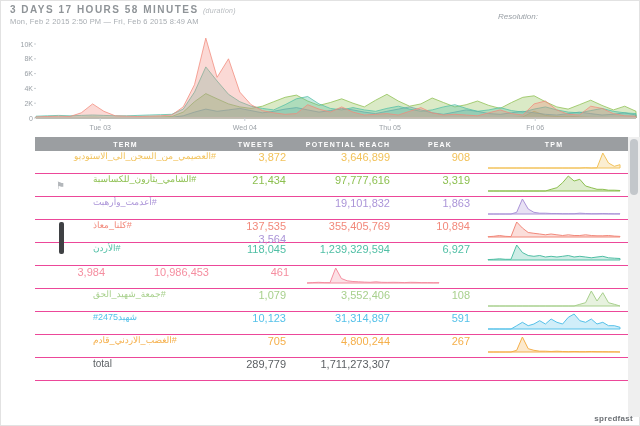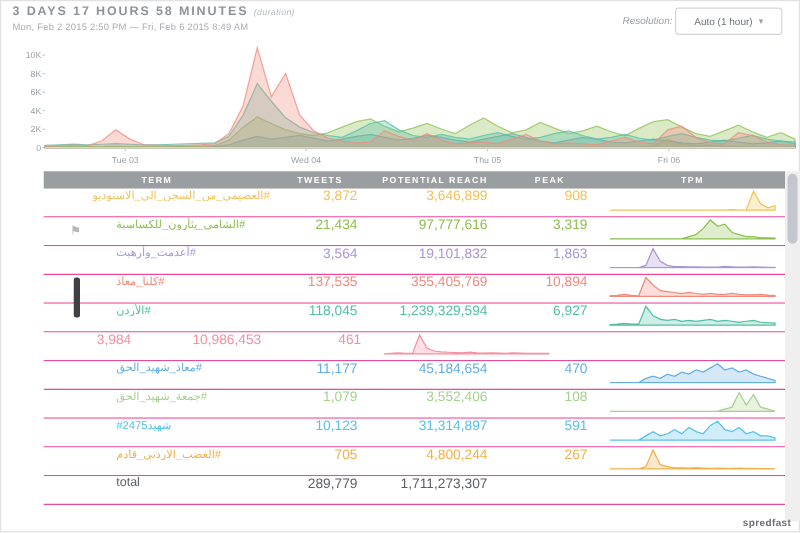--- a/index.html
+++ b/index.html
@@ -35,24 +35,20 @@
 <body>
 
 <div class="page">
 
   <div class="duration">
     <span>3 DAYS  17 HOURS  58 MINUTES</span>
     <span class="suffix">(duration)</span>
   </div>
   <div class="daterange">Mon, Feb 2 2015 2:50 PM — Fri, Feb 6 2015 8:49 AM</div>
   <div class="res-label">Resolution:</div>
-  <div class="res-select">
-    <span>Auto (1 hour)</span>
-    <span class="chev">▾</span>
-  </div>
 
   <div class="chart-wrap">
     <svg id="main-chart" width="640" height="106">
         <text x="33" y="90.5" text-anchor="end" font-size="7" fill="#9aa0a6">0</text>
         <line x1="34" y1="88" x2="36" y2="88" stroke="#c9ced2" stroke-width="1"></line>
         <text x="33" y="75.7" text-anchor="end" font-size="7" fill="#9aa0a6">2K</text>
         <line x1="34" y1="73.2" x2="36" y2="73.2" stroke="#c9ced2" stroke-width="1"></line>
         <text x="33" y="60.9" text-anchor="end" font-size="7" fill="#9aa0a6">4K</text>
         <line x1="34" y1="58.4" x2="36" y2="58.4" stroke="#c9ced2" stroke-width="1"></line>
         <text x="33" y="46.1" text-anchor="end" font-size="7" fill="#9aa0a6">6K</text>
@@ -104,21 +100,21 @@
           <div class="cell-num c-reach" style="color: rgb(140, 191, 79);">97,777,616</div>
           <div class="cell-num c-peak" style="color: rgb(140, 191, 79);">3,319</div>
           <div class="c-tpm">
             <svg width="134" height="18">
               <polygon points="1,17 1.0,17.0 6.7,17.0 12.5,17.0 18.2,17.0 24.0,17.0 29.7,17.0 35.4,17.0 41.2,17.0 46.9,17.0 52.7,17.0 58.4,17.0 64.1,15.3 69.9,13.7 75.6,8.7 81.3,2.0 87.1,7.0 92.8,5.3 98.6,12.0 104.3,13.7 110.0,15.3 115.8,15.3 121.5,16.2 127.3,16.2 133.0,16.5 133,17" fill="#8cbf4f" fill-opacity="0.28" stroke="#8cbf4f" stroke-width="1"></polygon>
             </svg>
           </div>
         </div>
         <div class="row">
           <div class="cell-term" dir="rtl" style="color: rgb(171, 148, 216);">#أعدمت_وأرهبت</div>
-          <div class="cell-num c-tweets" style="color: rgb(171, 148, 216);">3,564</div>
+          <div class="cell-num c-tweets" style="color: rgb(171, 148, 216); margin-top: 36px;">3,564</div>
           <div class="cell-num c-reach" style="color: rgb(171, 148, 216);">19,101,832</div>
           <div class="cell-num c-peak" style="color: rgb(171, 148, 216);">1,863</div>
           <div class="c-tpm">
             <svg width="134" height="18">
               <polygon points="1,17 1.0,17.0 6.7,17.0 12.5,17.0 18.2,17.0 24.0,17.0 29.7,15.3 35.4,2.0 41.2,12.0 46.9,15.3 52.7,16.2 58.4,16.2 64.1,16.5 69.9,16.5 75.6,16.7 81.3,16.7 87.1,16.7 92.8,16.2 98.6,16.5 104.3,16.7 110.0,16.7 115.8,16.5 121.5,16.7 127.3,16.8 133.0,16.8 133,17" fill="#ab94d8" fill-opacity="0.28" stroke="#ab94d8" stroke-width="1"></polygon>
             </svg>
           </div>
         </div>
         <div class="row">
           <div class="cell-term" dir="rtl" style="color: rgb(242, 137, 123);">#كلنا_معاذ</div>
@@ -142,31 +138,20 @@
             </svg>
           </div>
         </div>
         <div class="row">
           <div class="cell-num c-tweets" style="color: rgb(245, 142, 160);">3,984</div>
           <div class="cell-num c-reach" style="color: rgb(245, 142, 160);">10,986,453</div>
           <div class="cell-num c-peak" style="color: rgb(245, 142, 160);">461</div>
           <div class="c-tpm">
             <svg width="134" height="18">
               <polygon points="1,17 1.0,17.0 6.7,16.6 12.5,16.3 18.2,16.6 24.0,16.7 29.7,2.0 35.4,12.5 41.2,14.8 46.9,15.5 52.7,15.8 58.4,16.1 64.1,16.3 69.9,15.8 75.6,16.3 81.3,16.4 87.1,16.3 92.8,16.4 98.6,16.6 104.3,16.3 110.0,16.4 115.8,16.6 121.5,16.6 127.3,16.7 133.0,16.7 133,17" fill="#f58ea0" fill-opacity="0.28" stroke="#f58ea0" stroke-width="1"></polygon>
-            </svg>
-          </div>
-        </div>
-        <div class="row">
-          <div class="cell-term" dir="rtl" style="color: rgb(100, 174, 228);">#معاذ_شهيد_الحق</div>
-          <div class="cell-num c-tweets" style="color: rgb(100, 174, 228);">11,177</div>
-          <div class="cell-num c-reach" style="color: rgb(100, 174, 228);">45,184,654</div>
-          <div class="cell-num c-peak" style="color: rgb(100, 174, 228);">470</div>
-          <div class="c-tpm">
-            <svg width="134" height="18">
-              <polygon points="1,17 1.0,17.0 6.7,17.0 12.5,17.0 18.2,17.0 24.0,17.0 29.7,13.7 35.4,12.0 41.2,13.7 46.9,10.3 52.7,12.0 58.4,8.7 64.1,10.3 69.9,7.0 75.6,8.7 81.3,5.3 87.1,2.0 92.8,7.0 98.6,5.3 104.3,8.7 110.0,7.0 115.8,10.3 121.5,12.0 127.3,13.7 133.0,15.3 133,17" fill="#64aee4" fill-opacity="0.28" stroke="#64aee4" stroke-width="1"></polygon>
             </svg>
           </div>
         </div>
         <div class="row">
           <div class="cell-term" dir="rtl" style="color: rgb(168, 208, 141);">#جمعة_شهيد_الحق</div>
           <div class="cell-num c-tweets" style="color: rgb(168, 208, 141);">1,079</div>
           <div class="cell-num c-reach" style="color: rgb(168, 208, 141);">3,552,406</div>
           <div class="cell-num c-peak" style="color: rgb(168, 208, 141);">108</div>
           <div class="c-tpm">
             <svg width="134" height="18">

